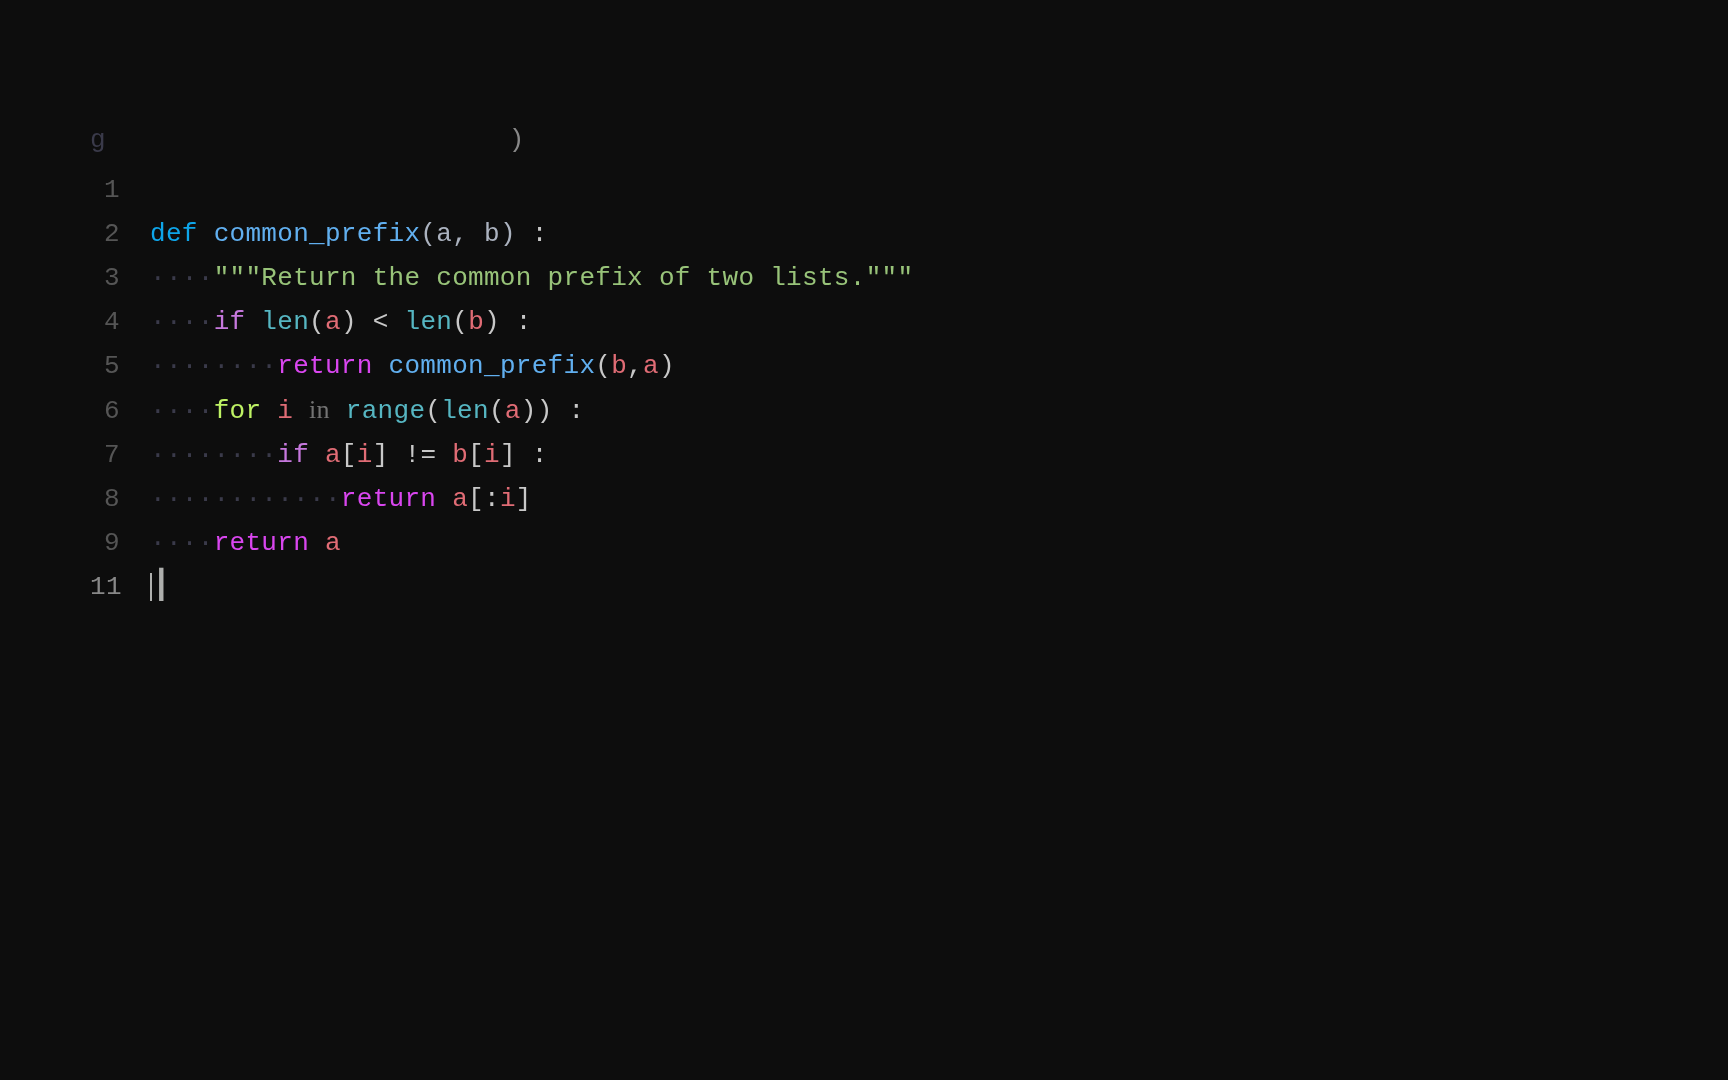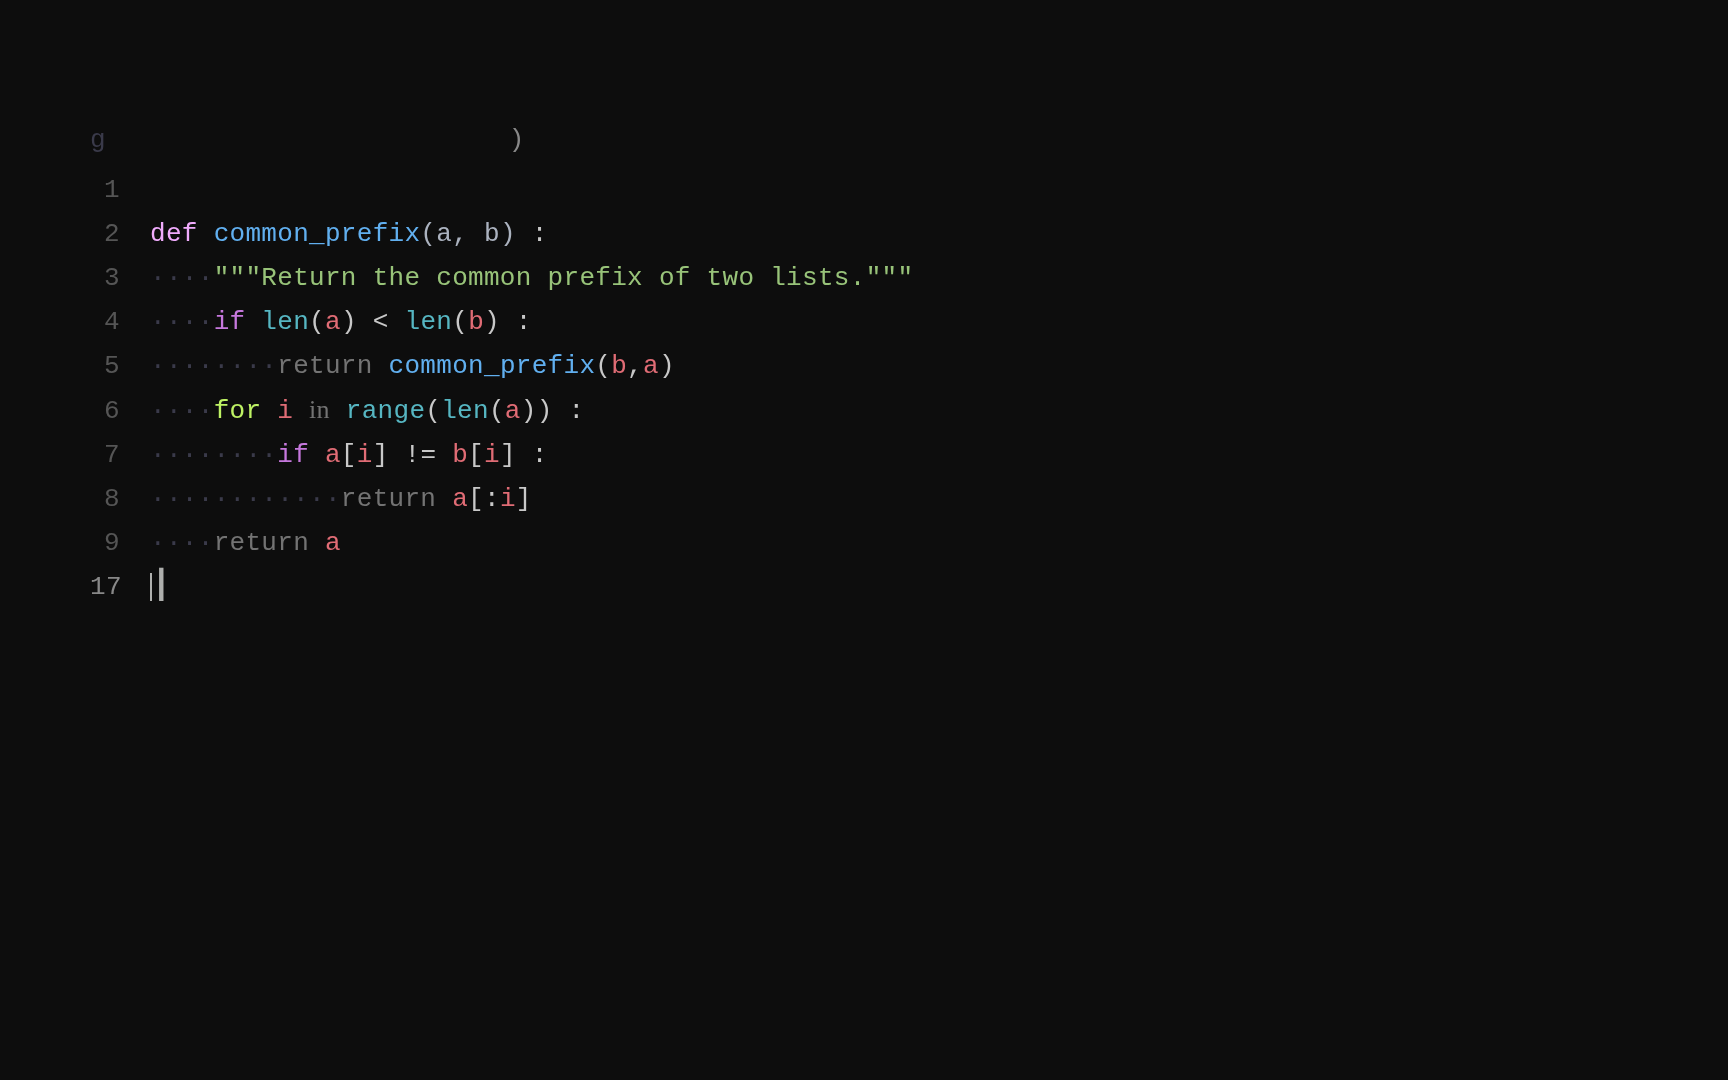--- a/index.html
+++ b/index.html
@@ -62,26 +62,26 @@
       flex: 1;
       white-space: pre;
       color: #c8c8c8;
     }
 
     .cursor-line .line-number {
       color: #888;
     }
 
     
-    .kw-def { color: #f0abfc; text-align: center; }
+    .kw-def { color: #0ea5e9; text-align: center; }
     .fn-name { color: #61afef; }
     .kw-if { color: #c678dd; }
     .kw-for { color: #bef264; }
     .kw-in { color: #737373; font-family: Liberation Serif, serif; }
-    .kw-return { color: #737373; }
+    .kw-return { color: #d946ef; }
     .builtin { color: #56b6c2; }
     .string { color: #98c379; }
     .punc { color: #abb2bf; }
     .dot-indent { color: #3a3a4a; }
 
     .cursor-blink {
       display: inline-block;
       width: 2px;
       height: 28px;
       background-color: #aeafad;
@@ -146,19 +146,19 @@
       <span class="line-content"><span class="dot-indent">············</span><span class="kw-return">return</span><span style="color:#c8c8c8;"> </span><span style="color:#e06c75;">a</span><span style="color:#c8c8c8;">[:</span><span style="color:#e06c75;">i</span><span style="color:#c8c8c8;">]</span></span>
     </div>
 
     <div class="code-line">
       <span class="line-number">9</span>
       <span class="line-content"><span class="dot-indent">····</span><span class="kw-return">return</span><span style="color:#c8c8c8;"> </span><span style="color:#e06c75;">a</span></span>
     </div>
 
 
     <div class="code-line cursor-line">
-      <span class="line-number">17</span>
+      <span class="line-number">11</span>
       <span class="line-content"><span class="cursor-blink"></span><span class="text-cursor">┃</span></span>
     </div>
 
 
   </div>
 </div>
 
 </body></html>

